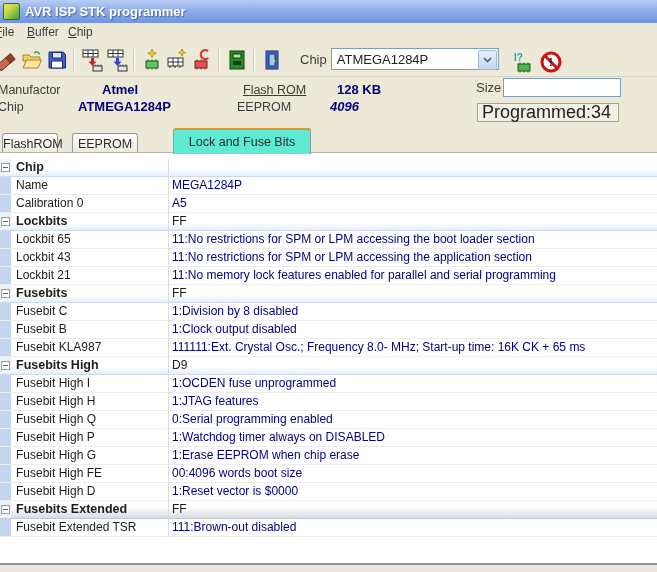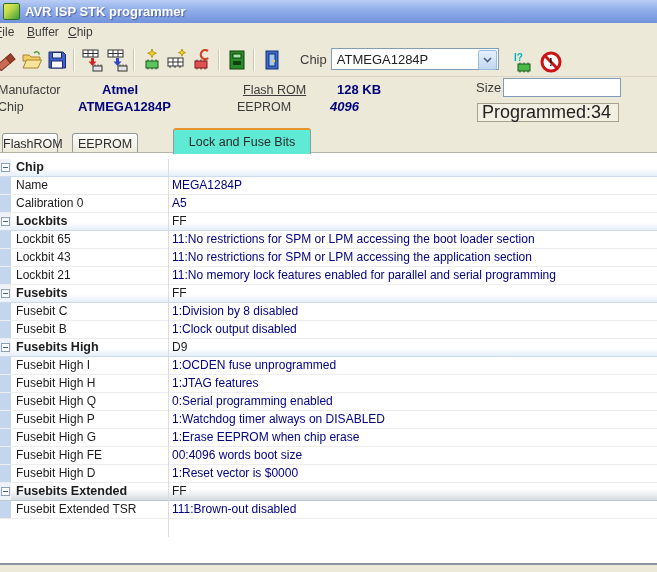--- a/index.html
+++ b/index.html
@@ -316,20 +316,25 @@
         <div class="trow">
           <span class="gutter"></span>
           <span class="tlabel">Fusebit C</span>
           <span class="tvalue">1:Division by 8 disabled</span>
         </div>
         <div class="trow">
           <span class="gutter"></span>
           <span class="tlabel">Fusebit B</span>
           <span class="tvalue">1:Clock output disabled</span>
         </div>
+        <div class="trow">
+          <span class="gutter"></span>
+          <span class="tlabel">Fusebit KLA987</span>
+          <span class="tvalue">111111:Ext. Crystal Osc.; Frequency 8.0- MHz; Start-up time: 16K CK + 65 ms</span>
+        </div>
         <div class="trow group">
           <span class="gutter">
             <span class="collapse"></span>
           </span>
           <span class="tlabel">Fusebits High</span>
           <span class="tvalue">D9</span>
         </div>
         <div class="trow">
           <span class="gutter"></span>
           <span class="tlabel">Fusebit High I</span>

